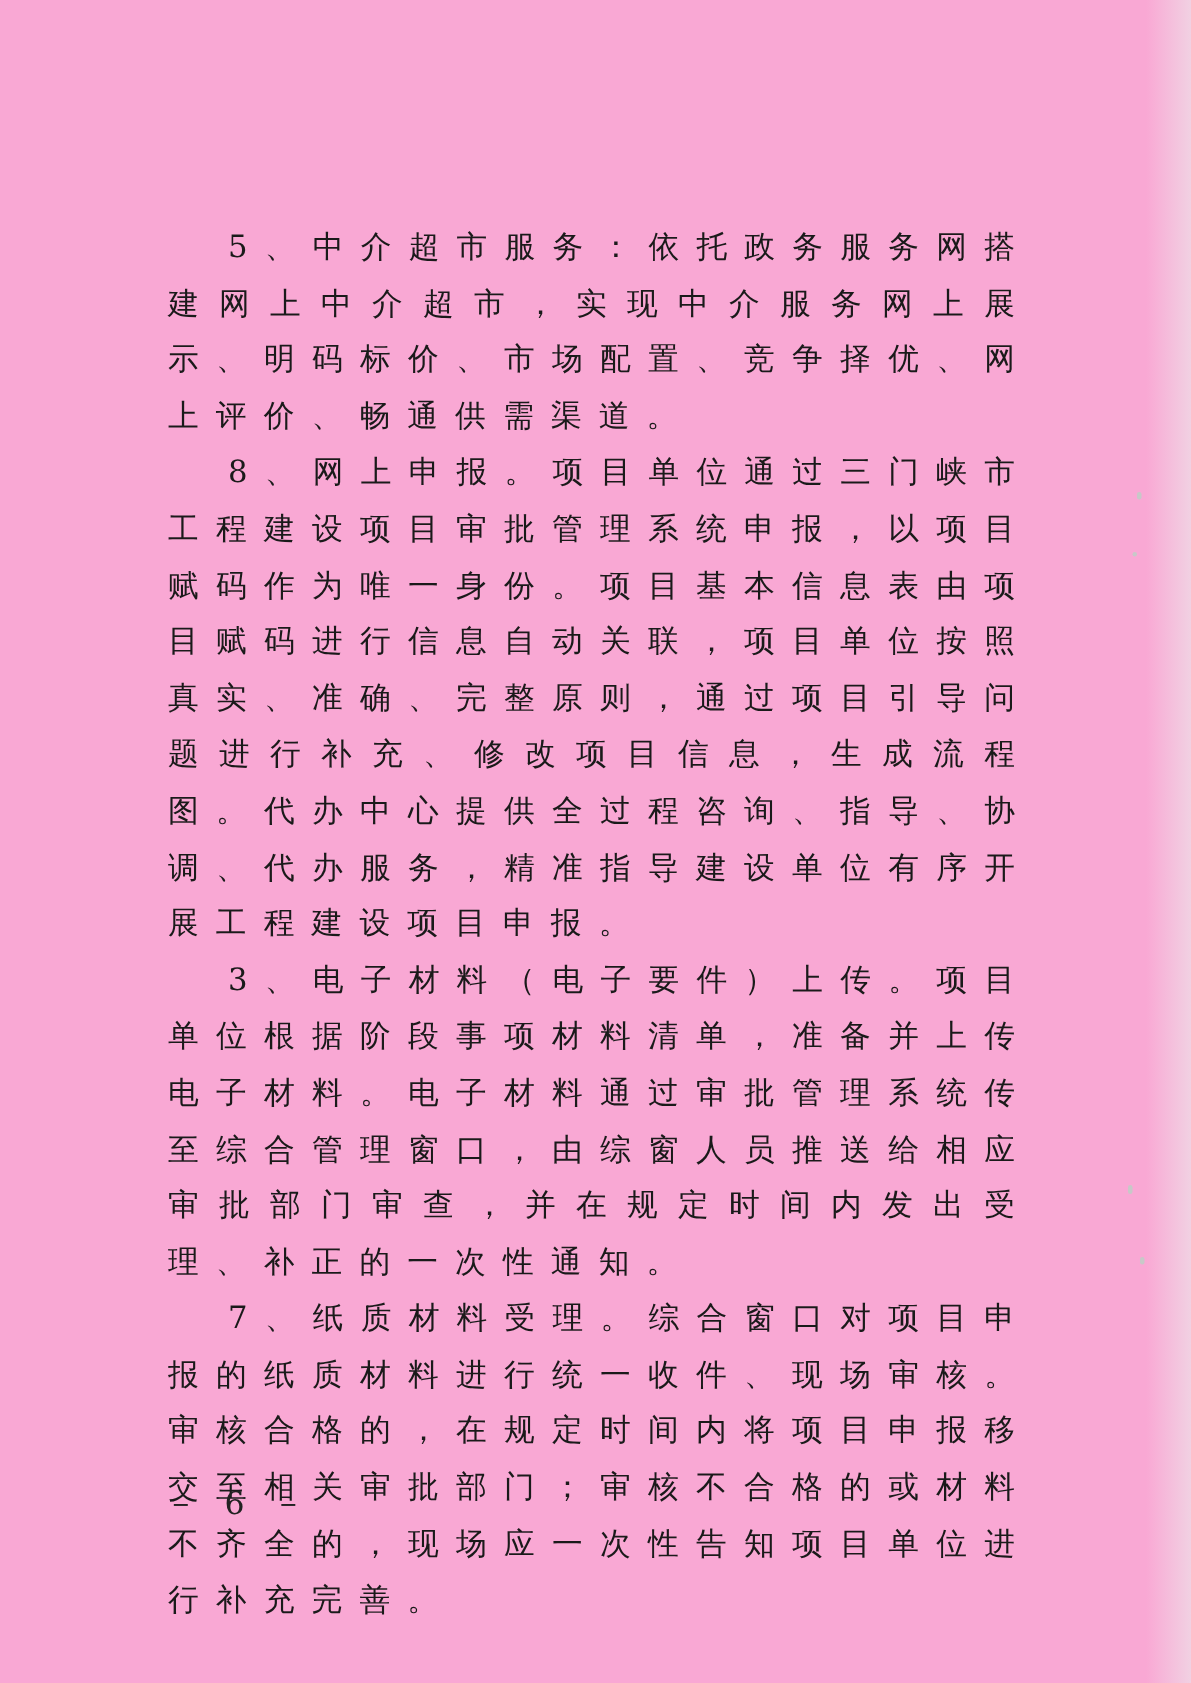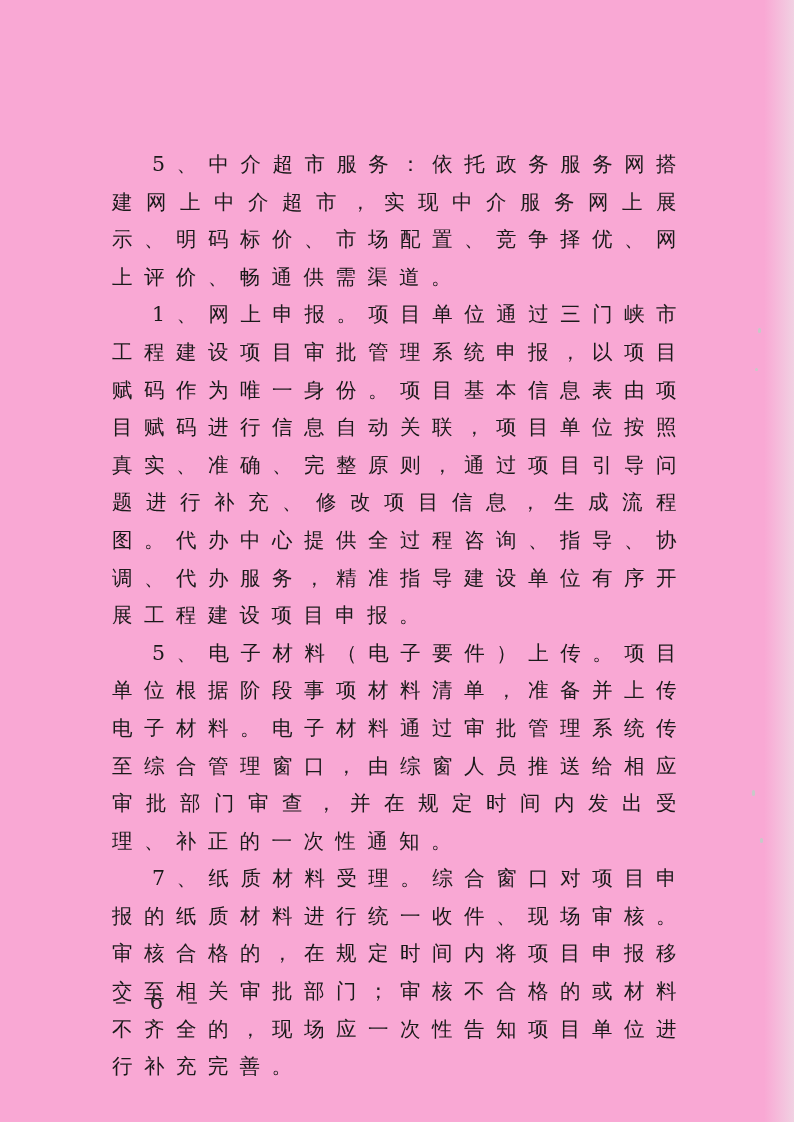--- a/index.html
+++ b/index.html
@@ -64,22 +64,22 @@
     }
   </style>
 </head>
 <body>
 
 <div class="page">
   <div class="scan-edge"></div>
 
   <div class="body-text">
     <p class="para">5、中介超市服务：依托政务服务网搭建网上中介超市，实现中介服务网上展示、明码标价、市场配置、竞争择优、网上评价、畅通供需渠道。</p>
-    <p class="para">1、网上申报。项目单位通过三门峡市工程建设项目审批管理系统申报，以项目赋码作为唯一身份。项目基本信息表由项目赋码进行信息自动关联，项目单位按照真实、准确、完整原则，通过项目引导问题进行补充、修改项目信息，生成流程图。代办中心提供全过程咨询、指导、协调、代办服务，精准指导建设单位有序开展工程建设项目申报。</p>
-    <p class="para">5、电子材料（电子要件）上传。项目单位根据阶段事项材料清单，准备并上传电子材料。电子材料通过审批管理系统传至综合管理窗口，由综窗人员推送给相应审批部门审查，并在规定时间内发出受理、补正的一次性通知。</p>
+    <p class="para">8、网上申报。项目单位通过三门峡市工程建设项目审批管理系统申报，以项目赋码作为唯一身份。项目基本信息表由项目赋码进行信息自动关联，项目单位按照真实、准确、完整原则，通过项目引导问题进行补充、修改项目信息，生成流程图。代办中心提供全过程咨询、指导、协调、代办服务，精准指导建设单位有序开展工程建设项目申报。</p>
+    <p class="para">3、电子材料（电子要件）上传。项目单位根据阶段事项材料清单，准备并上传电子材料。电子材料通过审批管理系统传至综合管理窗口，由综窗人员推送给相应审批部门审查，并在规定时间内发出受理、补正的一次性通知。</p>
     <p class="para">7、纸质材料受理。综合窗口对项目申报的纸质材料进行统一收件、现场审核。审核合格的，在规定时间内将项目申报移交至相关审批部门；审核不合格的或材料不齐全的，现场应一次性告知项目单位进行补充完善。</p>
 
   </div>
 
   <div class="page-number">－ 6 －</div>
 
   <div class="speck" style="left:758px;top:328px;"></div>
   <div class="speck" style="left:755px;top:368px;width:3px;height:3px;"></div>
   <div class="speck" style="left:752px;top:790px;width:3px;height:6px;"></div>
   <div class="speck" style="left:760px;top:838px;width:3px;height:5px;"></div>

